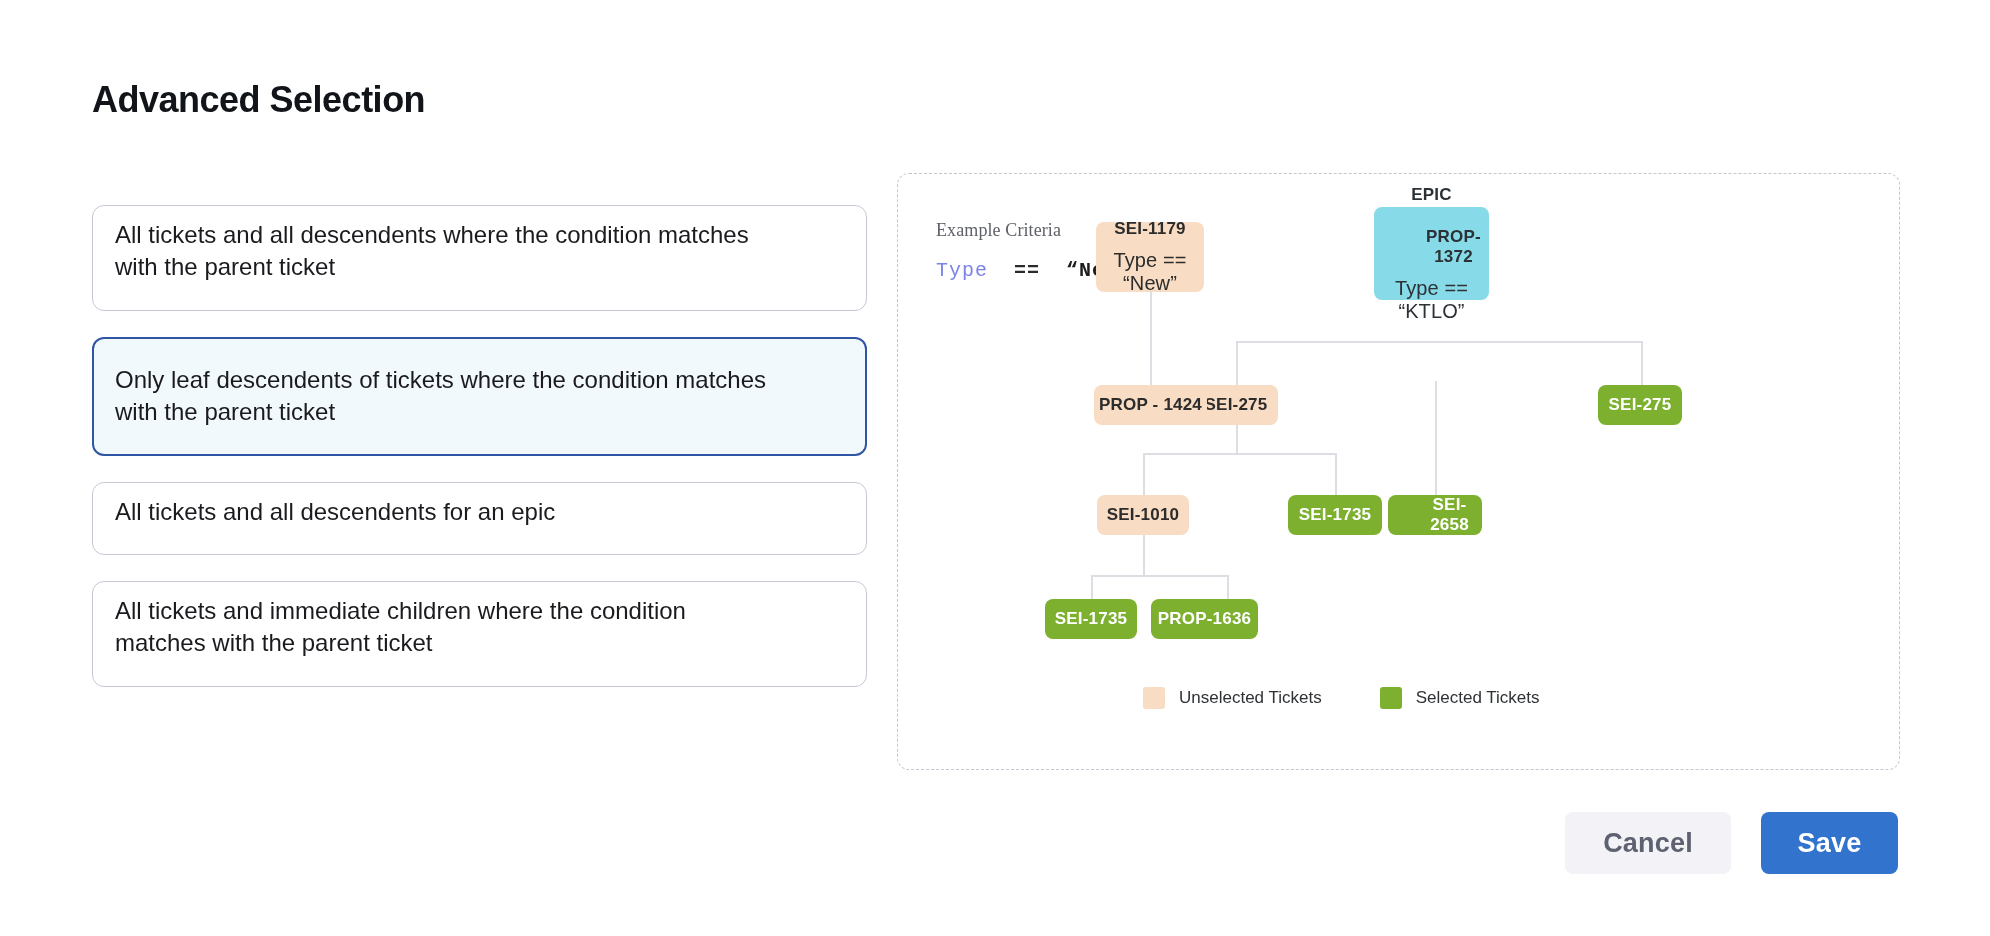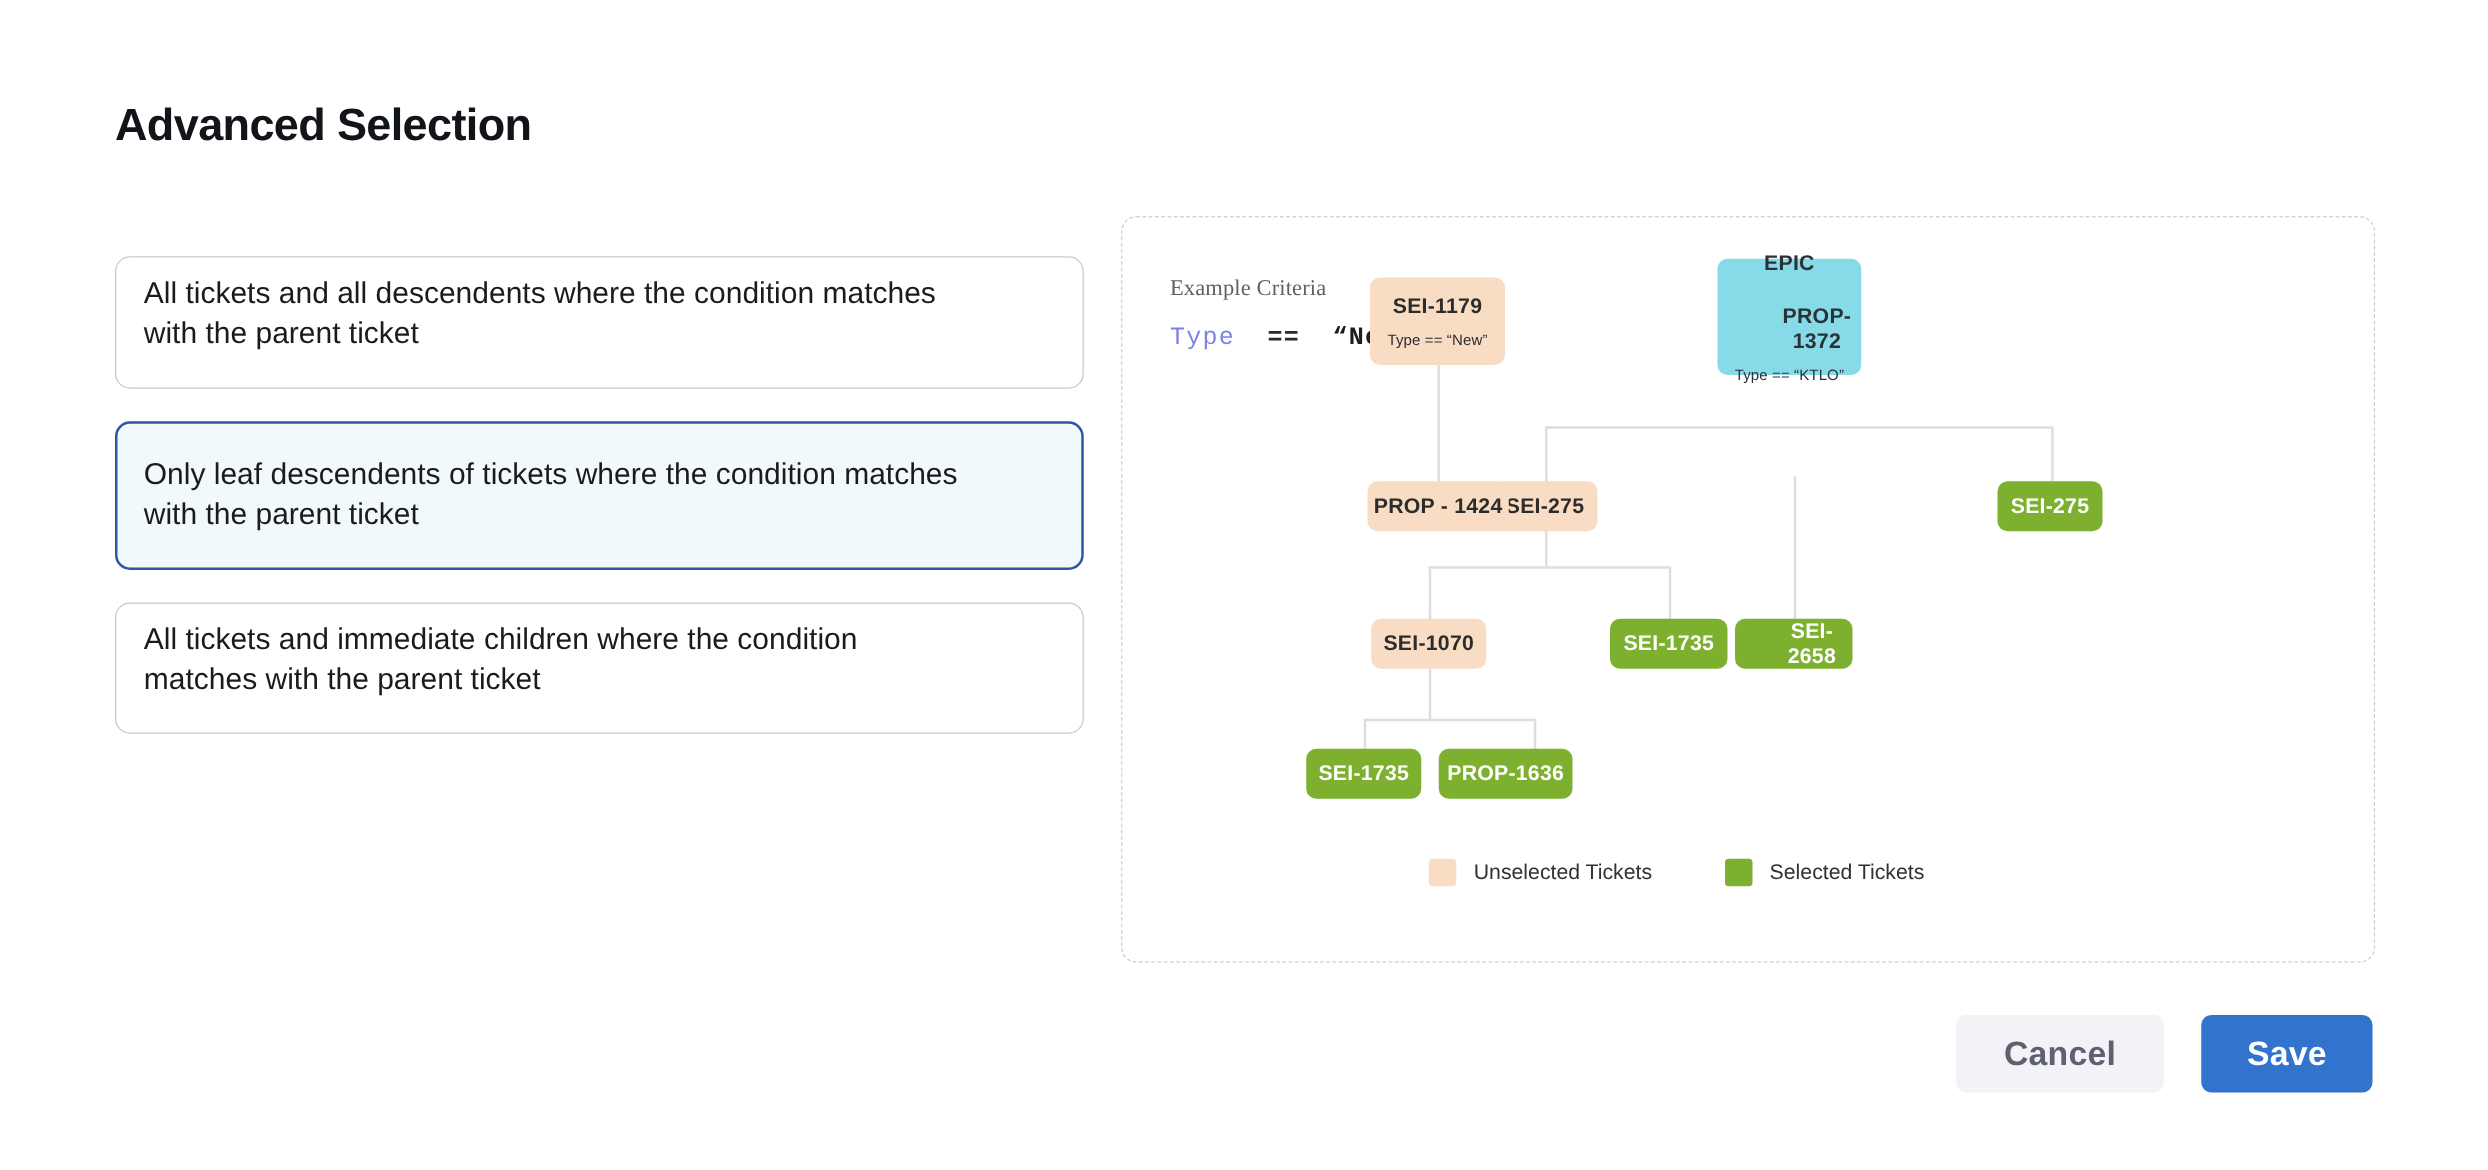--- a/index.html
+++ b/index.html
@@ -104,21 +104,21 @@
     align-items: center;
     justify-content: center;
     text-align: center;
     font-size: 17px;
     font-weight: bold;
     letter-spacing: 0.2px;
     z-index: 3;
   }
   .node .n-sub {
     font-weight: normal;
-    font-size: 12px;
+    font-size: 20px;
     margin-top: 10px;
     letter-spacing: 0.1px;
   }
   .node .n-mid {
     font-weight: bold;
     font-size: 17px;
     margin-top: 22px;
     padding-left: 44px;
   }
   .node.unselected { background: #f8dcc3; color: #2c2c2c; }
@@ -189,20 +189,23 @@
 <div class="options-col">
 
   <div class="option-card">
     <span class="opt-text">All tickets and all descendents where the condition matches with the parent ticket</span>
   </div>
 
   <div class="option-card selected">
     <span class="opt-text">Only leaf descendents of tickets where the condition matches with the parent ticket</span>
   </div>
 
+  <div class="option-card">
+    <span class="opt-text">All tickets and all descendents for an epic</span>
+  </div>
 
   <div class="option-card">
     <span class="opt-text">All tickets and immediate children where the condition matches with the parent ticket</span>
   </div>
 
 </div>
 
 <div class="diagram-panel">
 
   <div class="criteria-label">Example Criteria</div>
@@ -246,21 +249,21 @@
 
   <div class="node unselected" style="left:196px; top:211px; width:113px; height:40px;">
     <span>PROP - 1424</span>
   </div>
 
   <div class="node selected" style="left:700px; top:211px; width:84px; height:40px;">
     <span>SEI-275</span>
   </div>
 
   <div class="node unselected" style="left:199px; top:321px; width:92px; height:40px;">
-    <span>SEI-1070</span>
+    <span>SEI-1010</span>
   </div>
 
   <div class="node selected" style="left:390px; top:321px; width:94px; height:40px;">
     <span>SEI-1735</span>
   </div>
 
   <div class="node selected" style="left:490px; top:321px; width:94px; height:40px;padding-left:29px;">
     <span>SEI-2658</span>
   </div>
 

